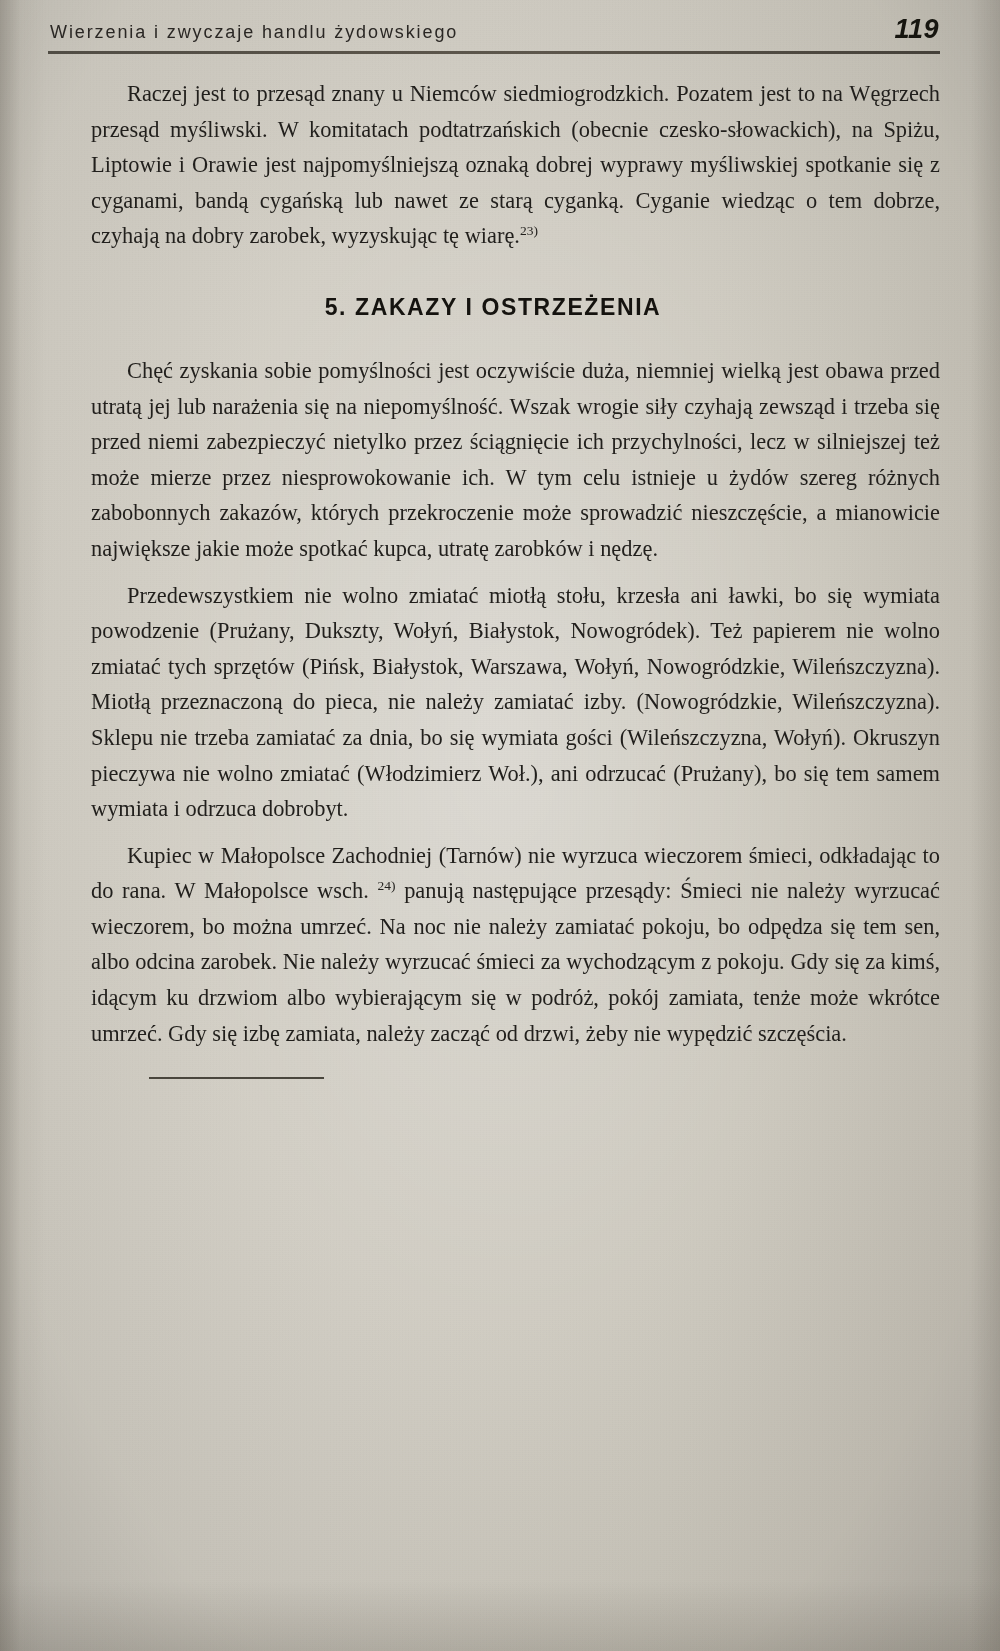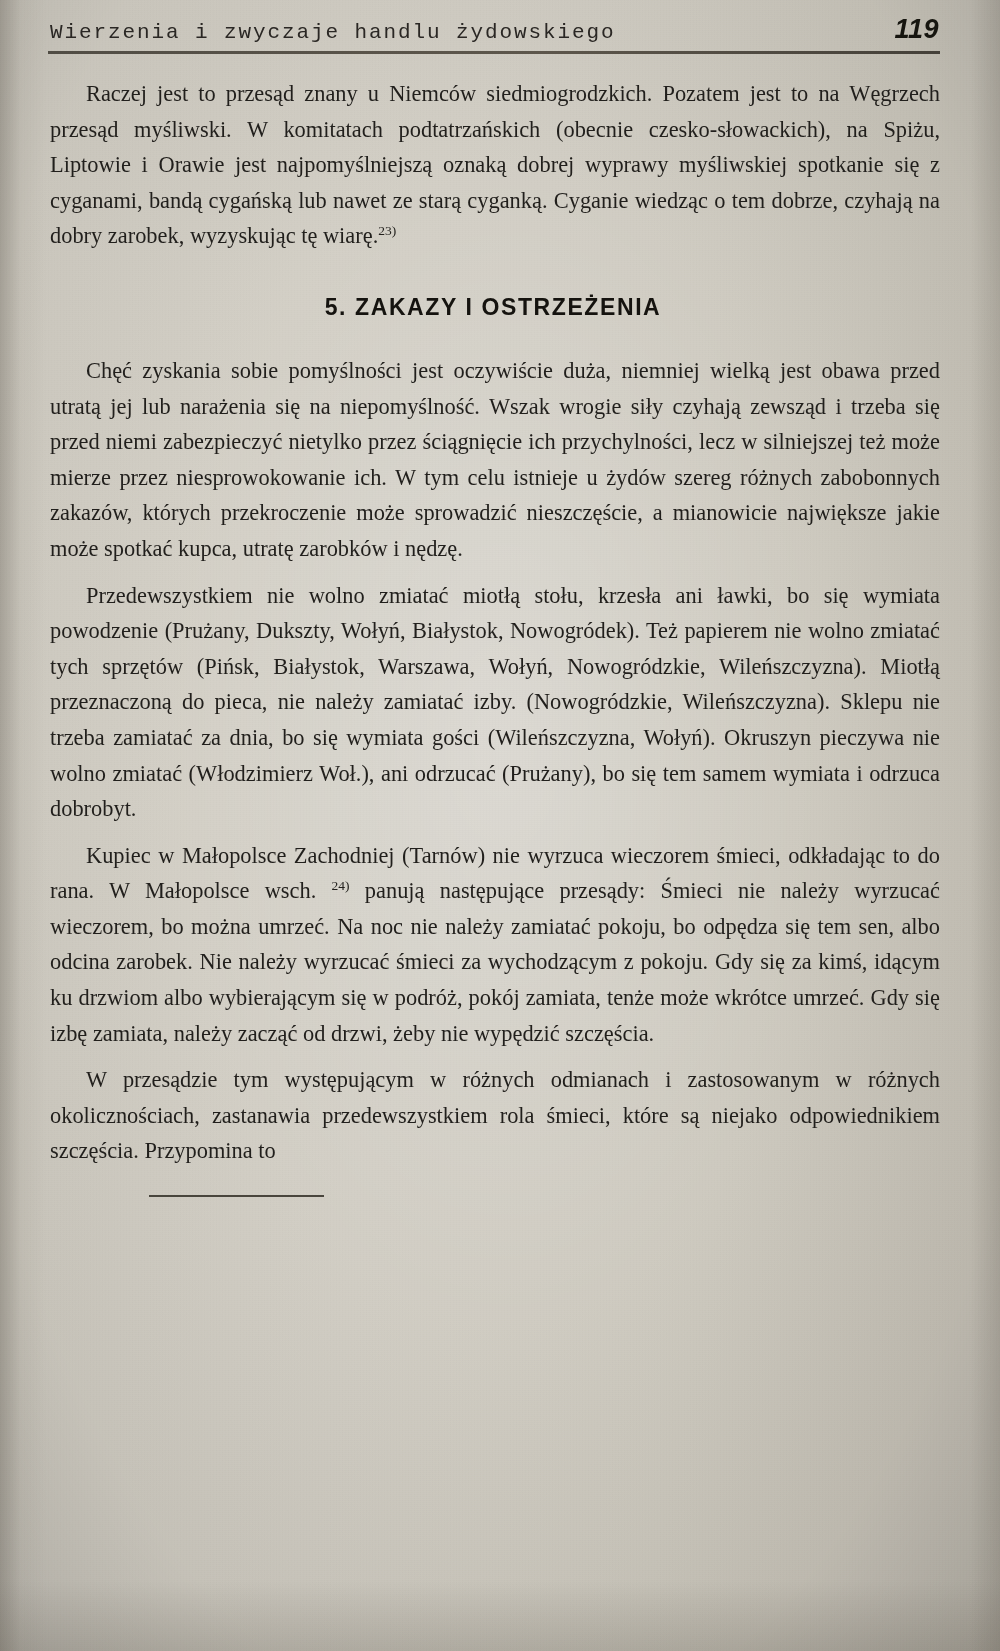--- a/index.html
+++ b/index.html
@@ -60,25 +60,25 @@
   }
 
   
   .header-row {
     display: flex;
     align-items: baseline;
     justify-content: space-between;
     padding: 0 3px 0 6px;
   }
   .running-head {
-    font-size: 21px;
+    font-size: 18px;
     letter-spacing: 1.9px;
     color: #2a2724;
     white-space: nowrap;
-    font-family: Liberation Mono, monospace;
+    font-family: Liberation Sans, sans-serif;
   }
   .page-number {
     font-size: 27px;
     font-weight: bold;
     color: #16150f;
     font-family: "Liberation Sans", sans-serif;
     letter-spacing: 0.5px;
     font-style: italic;
   }
   .head-rule {
@@ -89,20 +89,21 @@
   }
 
   .body-text {
     margin-top: 22px;
     font-size: 22.4px;
     line-height: 35.6px;
     text-align: justify;
     text-justify: inter-word;
     color: #211f1c;
     padding: 0 2px 0 6px;
+    margin-left: 41px;
   }
   .body-text p {
     margin: 0;
     text-indent: 36px;
   }
   .body-text p + p {
     margin-top: 11px;
   }
   .sup {
     font-size: 13.5px;
@@ -157,21 +158,20 @@
     <div class="body-text">
       <p><span>Raczej jest to przesąd znany u Niemców siedmiogrodzkich. Pozatem jest to na Węgrzech przesąd myśliwski. W komitatach podtatrzańskich (obecnie czesko-słowackich), na Spiżu, Liptowie i Orawie jest najpomyślniejszą oznaką dobrej wyprawy myśliwskiej spotkanie się z cyganami, bandą cygańską lub nawet ze starą cyganką. Cyganie wiedząc o tem dobrze, czyhają  na dobry zarobek, wyzyskując tę wiarę.</span><span class="sup">23)</span></p>
     </div>
 
     <div class="section-title">5.  ZAKAZY I OSTRZEŻENIA</div>
 
     <div class="body-text" style="margin-top:0">
       <p>Chęć zyskania sobie pomyślności jest oczywiście duża, niemniej wielką jest obawa przed utratą jej lub narażenia się na niepomyślność. Wszak wrogie siły czyhają zewsząd i trzeba się przed niemi zabezpieczyć nietylko przez ściągnięcie ich przychylności, lecz w silniejszej też może mierze przez niesprowokowanie ich. W tym celu istnieje u żydów szereg różnych zabobonnych zakazów, których przekroczenie może sprowadzić nieszczęście, a mianowicie największe jakie może spotkać kupca, utratę zarobków i nędzę.</p>
       <p>Przedewszystkiem nie wolno zmiatać miotłą stołu, krzesła ani ławki, bo się wymiata powodzenie (Prużany, Dukszty, Wołyń, Białystok, Nowogródek). Też papierem nie wolno zmiatać tych sprzętów (Pińsk, Białystok, Warszawa, Wołyń, Nowogródzkie, Wileńszczyzna). Miotłą przeznaczoną do pieca, nie należy zamiatać izby. (Nowogródzkie, Wileńszczyzna). Sklepu nie trzeba zamiatać za dnia, bo się wymiata gości (Wileńszczyzna, Wołyń). Okruszyn pieczywa nie wolno zmiatać (Włodzimierz Woł.), ani odrzucać (Prużany), bo się tem samem wymiata i odrzuca dobrobyt.</p>
       <p><span>Kupiec w Małopolsce Zachodniej (Tarnów) nie wyrzuca wieczorem śmieci, odkładając to do rana. W Małopolsce wsch. </span><span class="sup">24)</span><span> panują następujące przesądy: Śmieci nie należy wyrzucać wieczorem, bo można umrzeć. Na noc nie należy zamiatać pokoju, bo odpędza się tem sen, albo odcina zarobek. Nie należy wyrzucać śmieci  za  wychodzącym z pokoju. Gdy się za kimś, idącym ku drzwiom albo wybierającym się w podróż, pokój zamiata, tenże może wkrótce umrzeć. Gdy się izbę zamiata, należy zacząć od drzwi, żeby nie wypędzić szczęścia.</span></p>
-      <p>W przesądzie tym występującym w różnych odmianach i zastosowanym w różnych okolicznościach, zastanawia przedewszystkiem rola śmieci, które są niejako odpowiednikiem szczęścia. Przypomina to</p>
     </div>
 
     <div class="footnote-rule"></div>
     <div class="footnotes">
     </div>
 
   </div>
 
   <div class="edge-left"></div>
   <div class="edge-right"></div>

